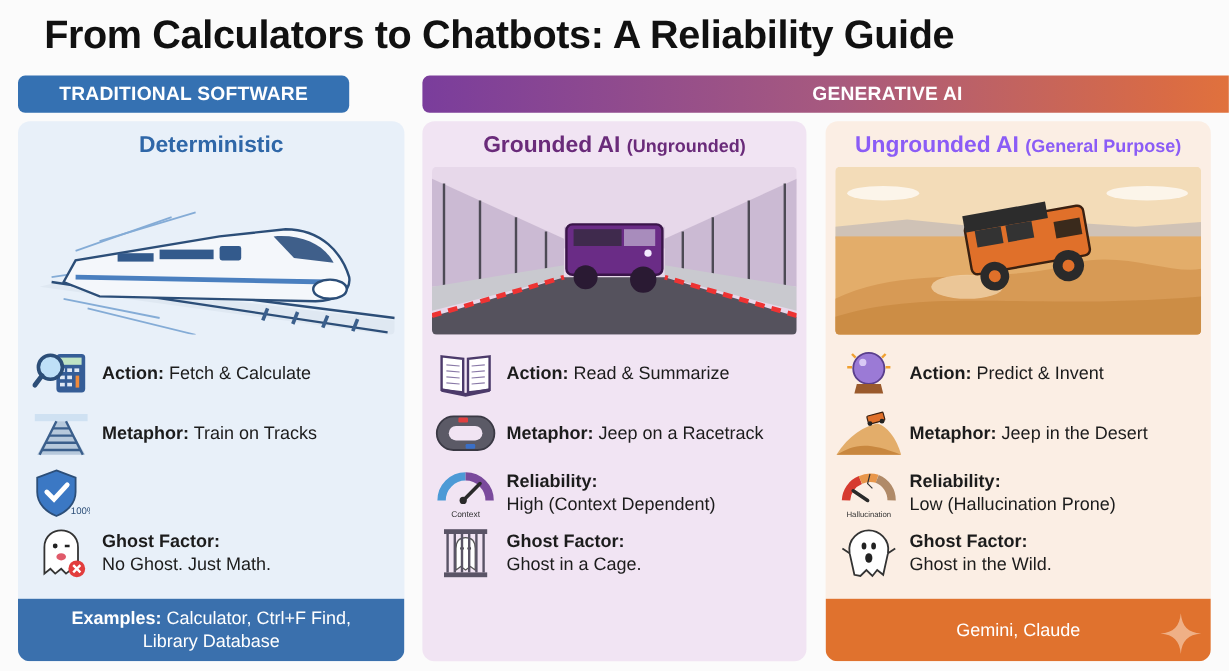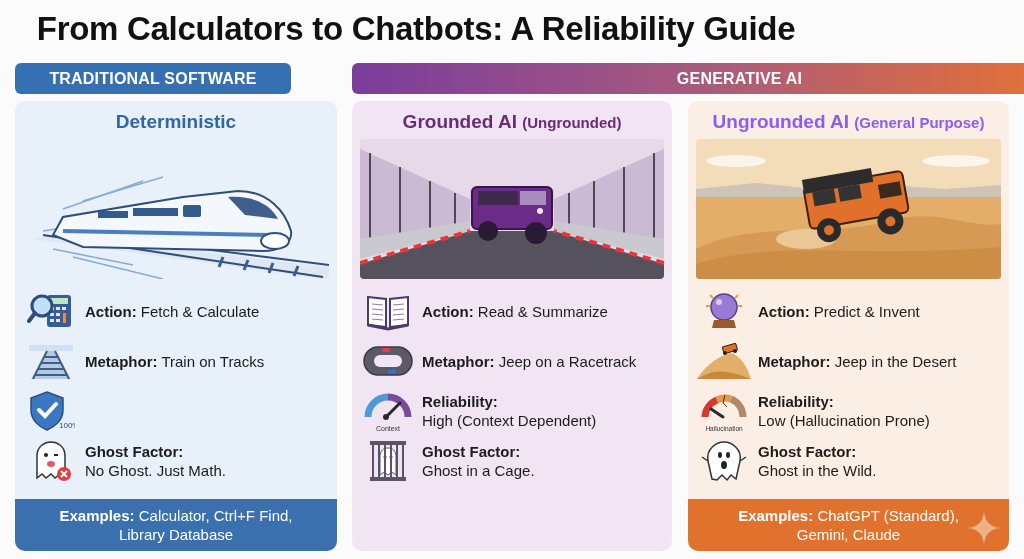--- a/index.html
+++ b/index.html
@@ -343,19 +343,18 @@
           <path d="M8,22 L2,18 M40,22 L46,18" stroke="#333" stroke-width="1.5"></path>
           <ellipse cx="20" cy="16" rx="2" ry="3" fill="#222"></ellipse>
             <ellipse cx="28" cy="16" rx="2" ry="3" fill="#222"></ellipse>
           <ellipse cx="24" cy="26" rx="3" ry="4" fill="#222"></ellipse>
         </svg>
       </div>
       <div class="txt"><b>Ghost Factor:</b><br><span>Ghost in the Wild.</span></div>
     </div>
   </div>
   <div class="footer">
-    <div><b>Examples:</b> <span>ChatGPT (Standard),</span></div>
     <div>Gemini, Claude</div>
     <svg class="sparkle" viewBox="0 0 34 34">
       <path d="M17,0 C18,11 23,16 34,17 C23,18 18,23 17,34 C16,23 11,18 0,17 C11,16 16,11 17,0 Z" fill="#fbe3cf"></path>
     </svg>
   </div>
 </div>
 
 </body></html>

